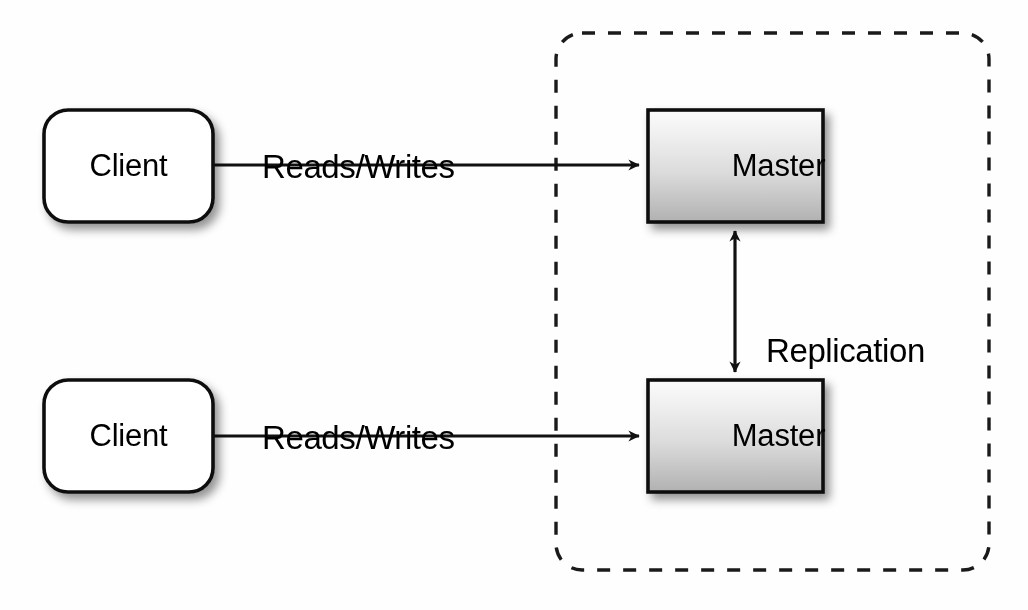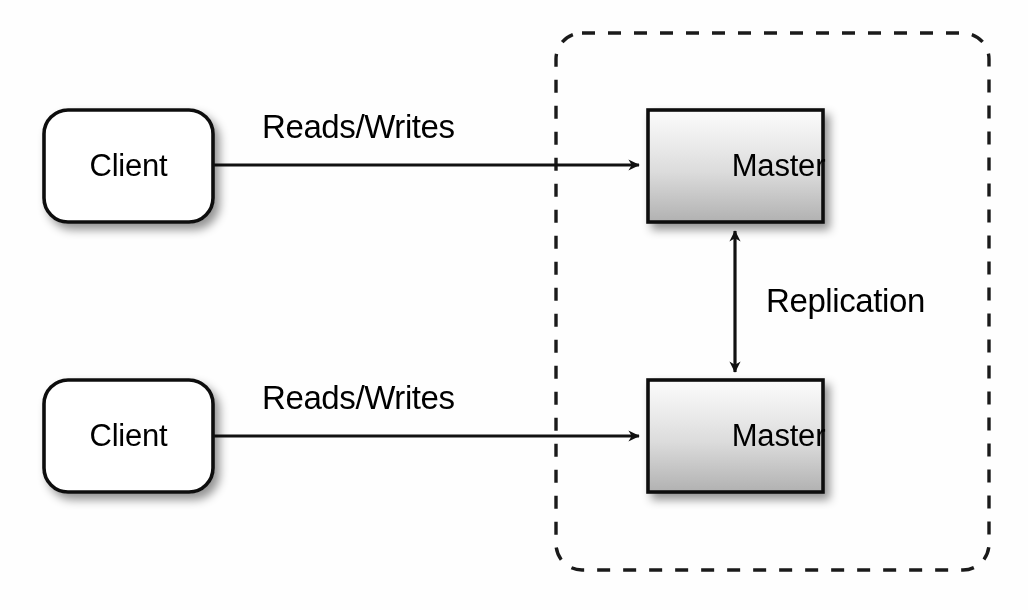--- a/index.html
+++ b/index.html
@@ -46,20 +46,21 @@
   }
 
   
   .edge-label {
     position: absolute;
     font-family: "Liberation Sans", "DejaVu Sans", sans-serif;
     font-size: 33px;
     color: #000000;
     white-space: nowrap;
     letter-spacing: -0.4px;
+    margin-top: 40px;
   }
 
   
   .hit {
     position: absolute;
   }
 </style>
 </head>
 <body>
 
@@ -121,20 +122,20 @@
   <div class="node-label client-label" style="left:44px; top:380px; width:169px; height:112px;">Client</div>
 
   <div class="node-label master-label" style="left:648px; top:110px; width:175px; height:112px;">Master</div>
 
   <div class="node-label master-label" style="left:648px; top:380px; width:175px; height:112px;">Master</div>
 
   <div class="edge-label" style="left:262px; top:108px;">Reads/Writes</div>
 
   <div class="edge-label" style="left:262px; top:379px;">Reads/Writes</div>
 
-  <div class="edge-label" style="left:766px; top:282px;text-align:center;">Replication</div>
+  <div class="edge-label" style="left:766px; top:292px;text-align:center;">Replication</div>
 
   <div class="hit" style="left:44px; top:110px; width:169px; height:112px;"></div>
   <div class="hit" style="left:44px; top:380px; width:169px; height:112px;"></div>
   <div class="hit" style="left:648px; top:110px; width:175px; height:112px;"></div>
   <div class="hit" style="left:648px; top:380px; width:175px; height:112px;"></div>
 
 </div>
 
 </body></html>

